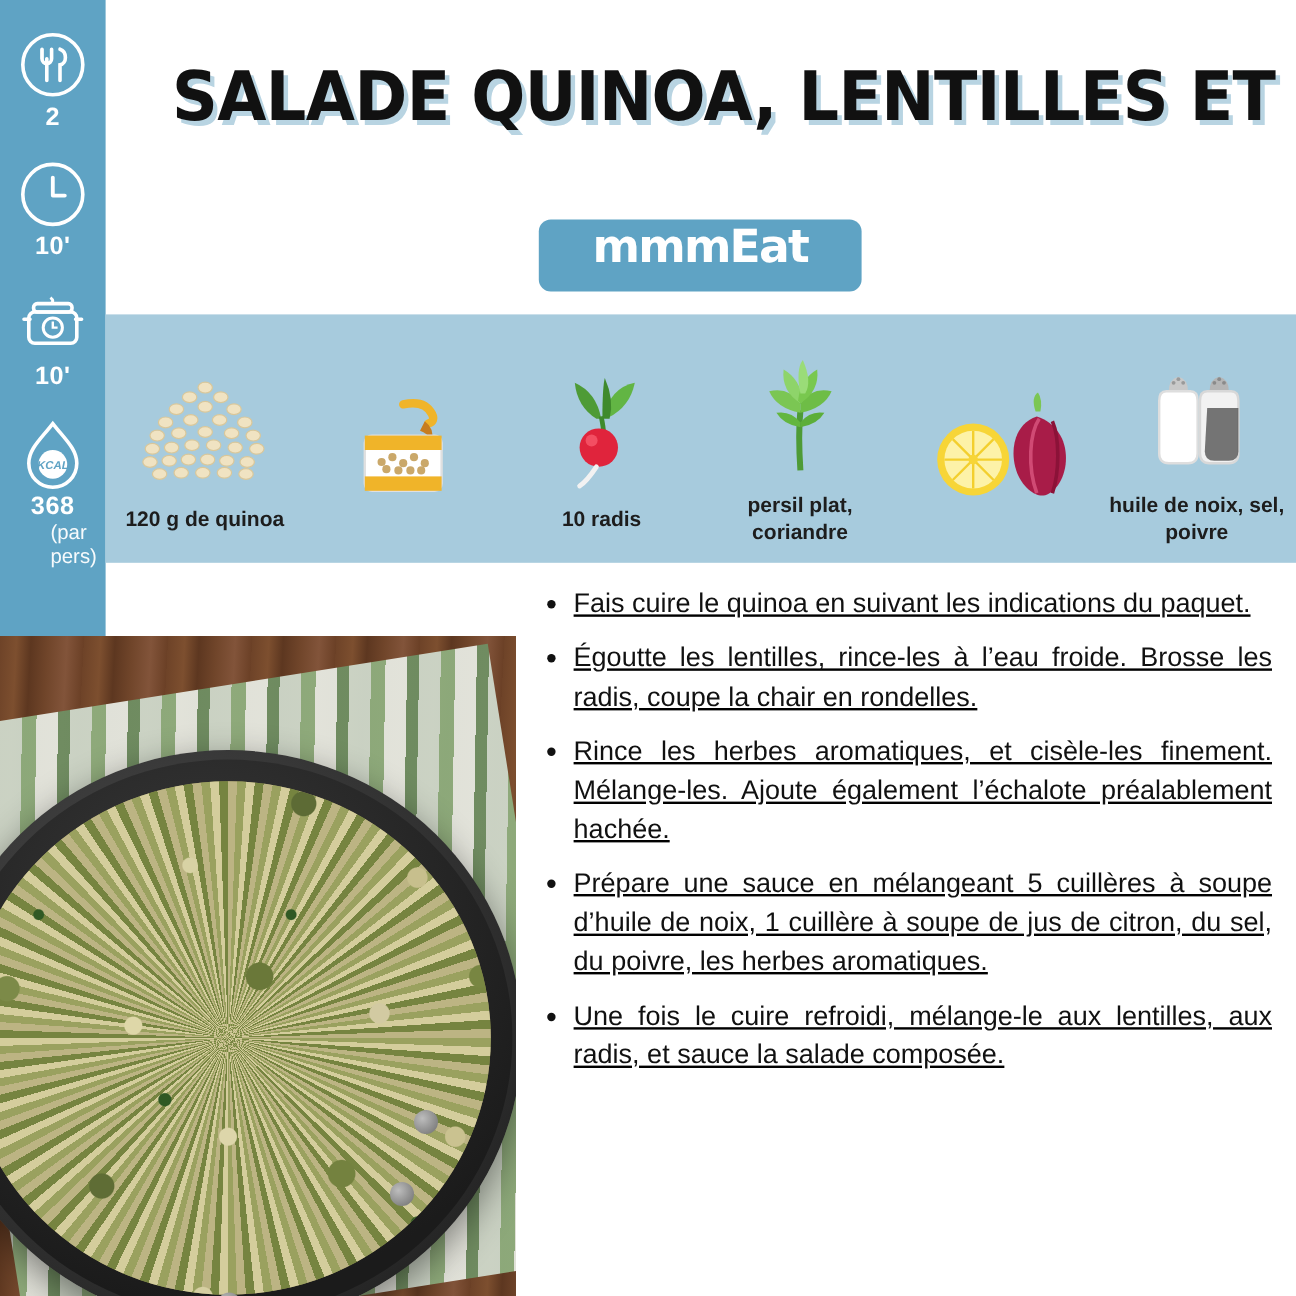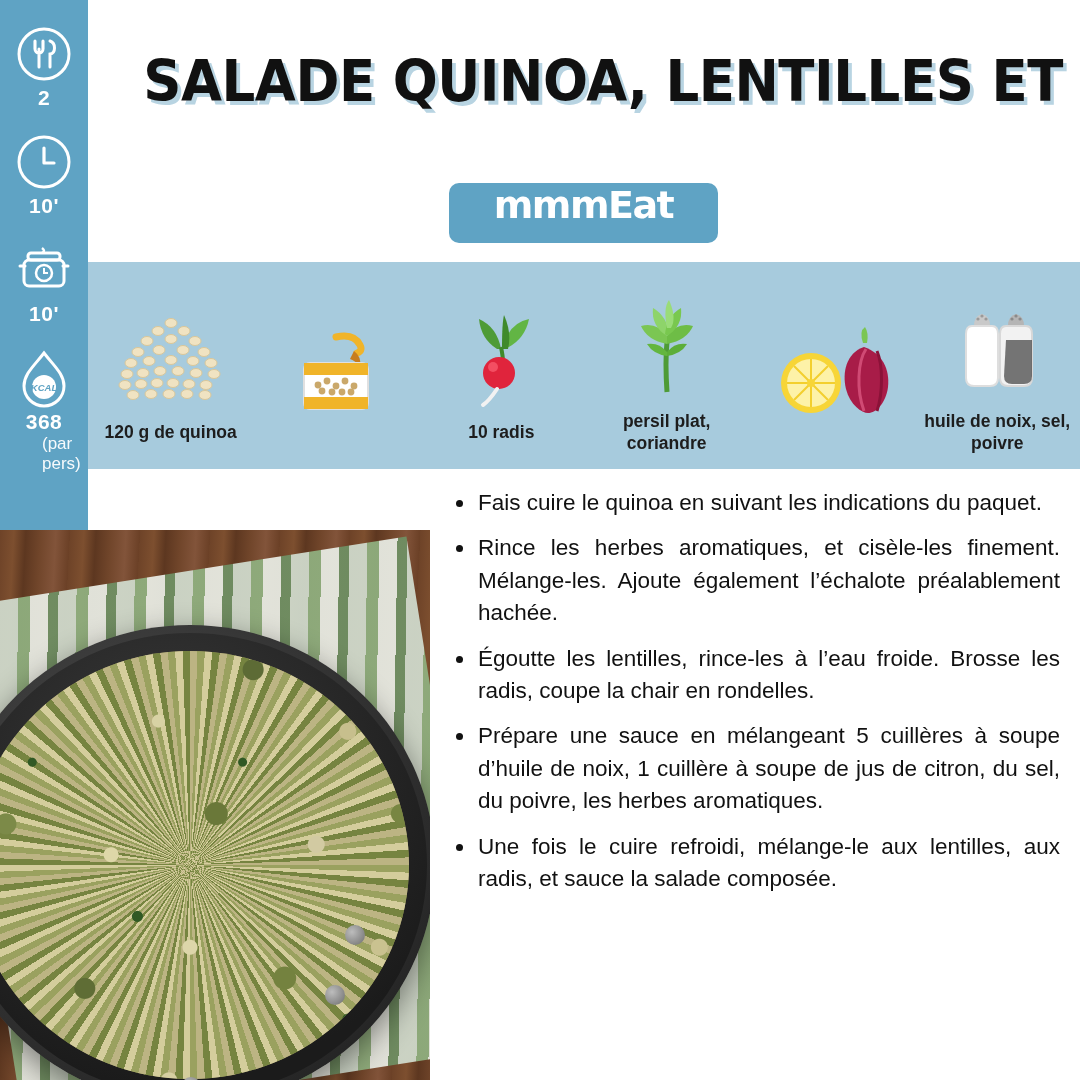--- a/index.html
+++ b/index.html
@@ -167,21 +167,21 @@
     position: absolute;
     width: 20px; height: 20px; border-radius: 50%;
     background: radial-gradient(circle at 35% 35%, #bdbdbd, #6d6d6d);
   }
 
   
   #steps {
     position: absolute; left: 452px; top: 487px;
     width: 608px;
   }
-  #steps ul { list-style: none; }
+  #steps ul { list-style: none; text-decoration: underline; }
   #steps li {
     position: relative;
     padding-left: 26px;
     margin-bottom: 13px;
     font-size: 22.5px;
     line-height: 1.44;
     color: #111111;
     text-align: justify;
     text-justify: inter-word;
   }
@@ -402,20 +402,20 @@
       <div class="food"></div>
       <div class="rivet" style="left:400px; top:300px;"></div>
       <div class="rivet" style="left:380px; top:360px;"></div>
       <div class="rivet" style="left:236px; top:452px;"></div>
     </div>
   </div>
 
   <div id="steps">
     <ul>
       <li>Fais cuire le quinoa en suivant les indications du paquet.</li>
+      <li>Égoutte les lentilles, rince-les à l’eau froide. Brosse les radis, coupe la chair en rondelles.</li>
       <li>Rince les herbes aromatiques, et cisèle-les finement. Mélange-les. Ajoute également l’échalote préalablement hachée.</li>
-      <li>Égoutte les lentilles, rince-les à l’eau froide. Brosse les radis, coupe la chair en rondelles.</li>
       <li>Prépare une sauce en mélangeant 5 cuillères à soupe d’huile de noix, 1 cuillère à soupe de jus de citron, du sel, du poivre, les herbes aromatiques.</li>
       <li>Une fois le cuire refroidi, mélange-le aux lentilles, aux radis, et sauce la salade composée.</li>
     </ul>
   </div>
 
 </div>
 
 </body></html>

